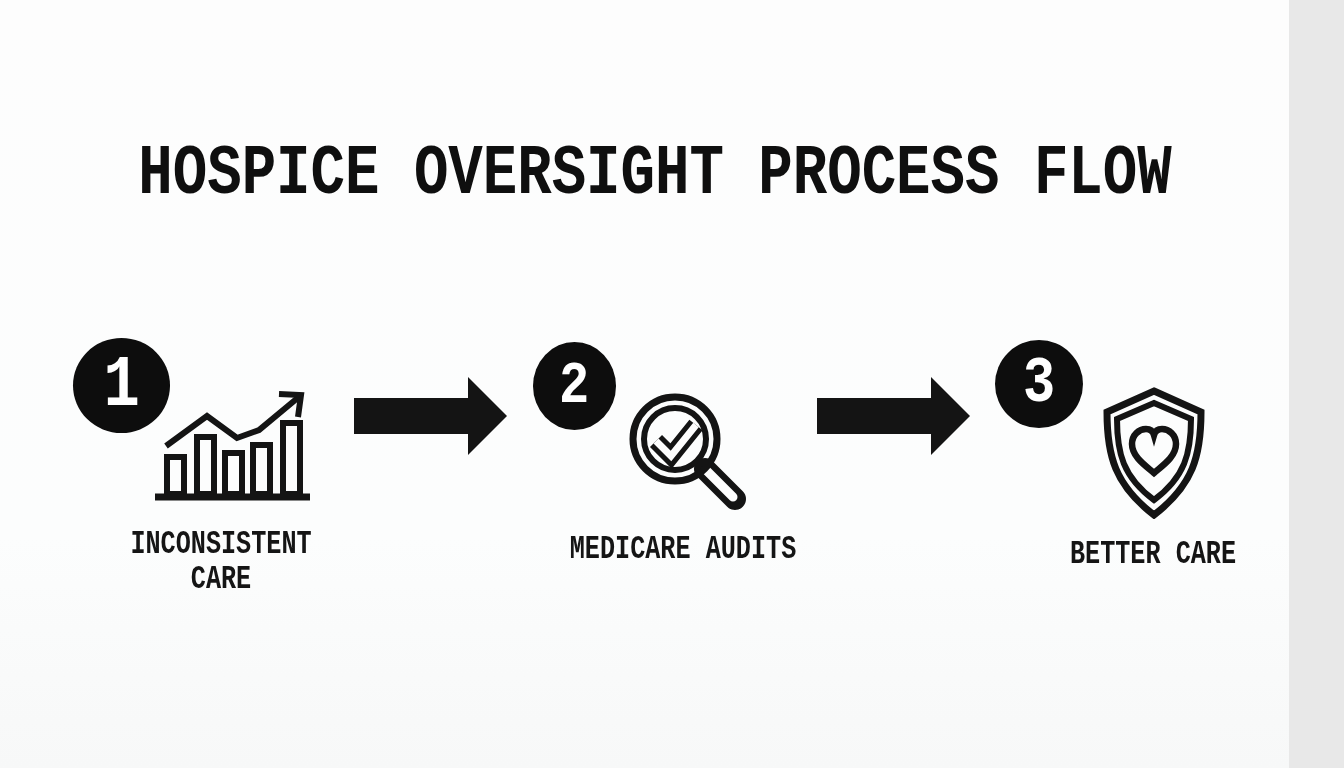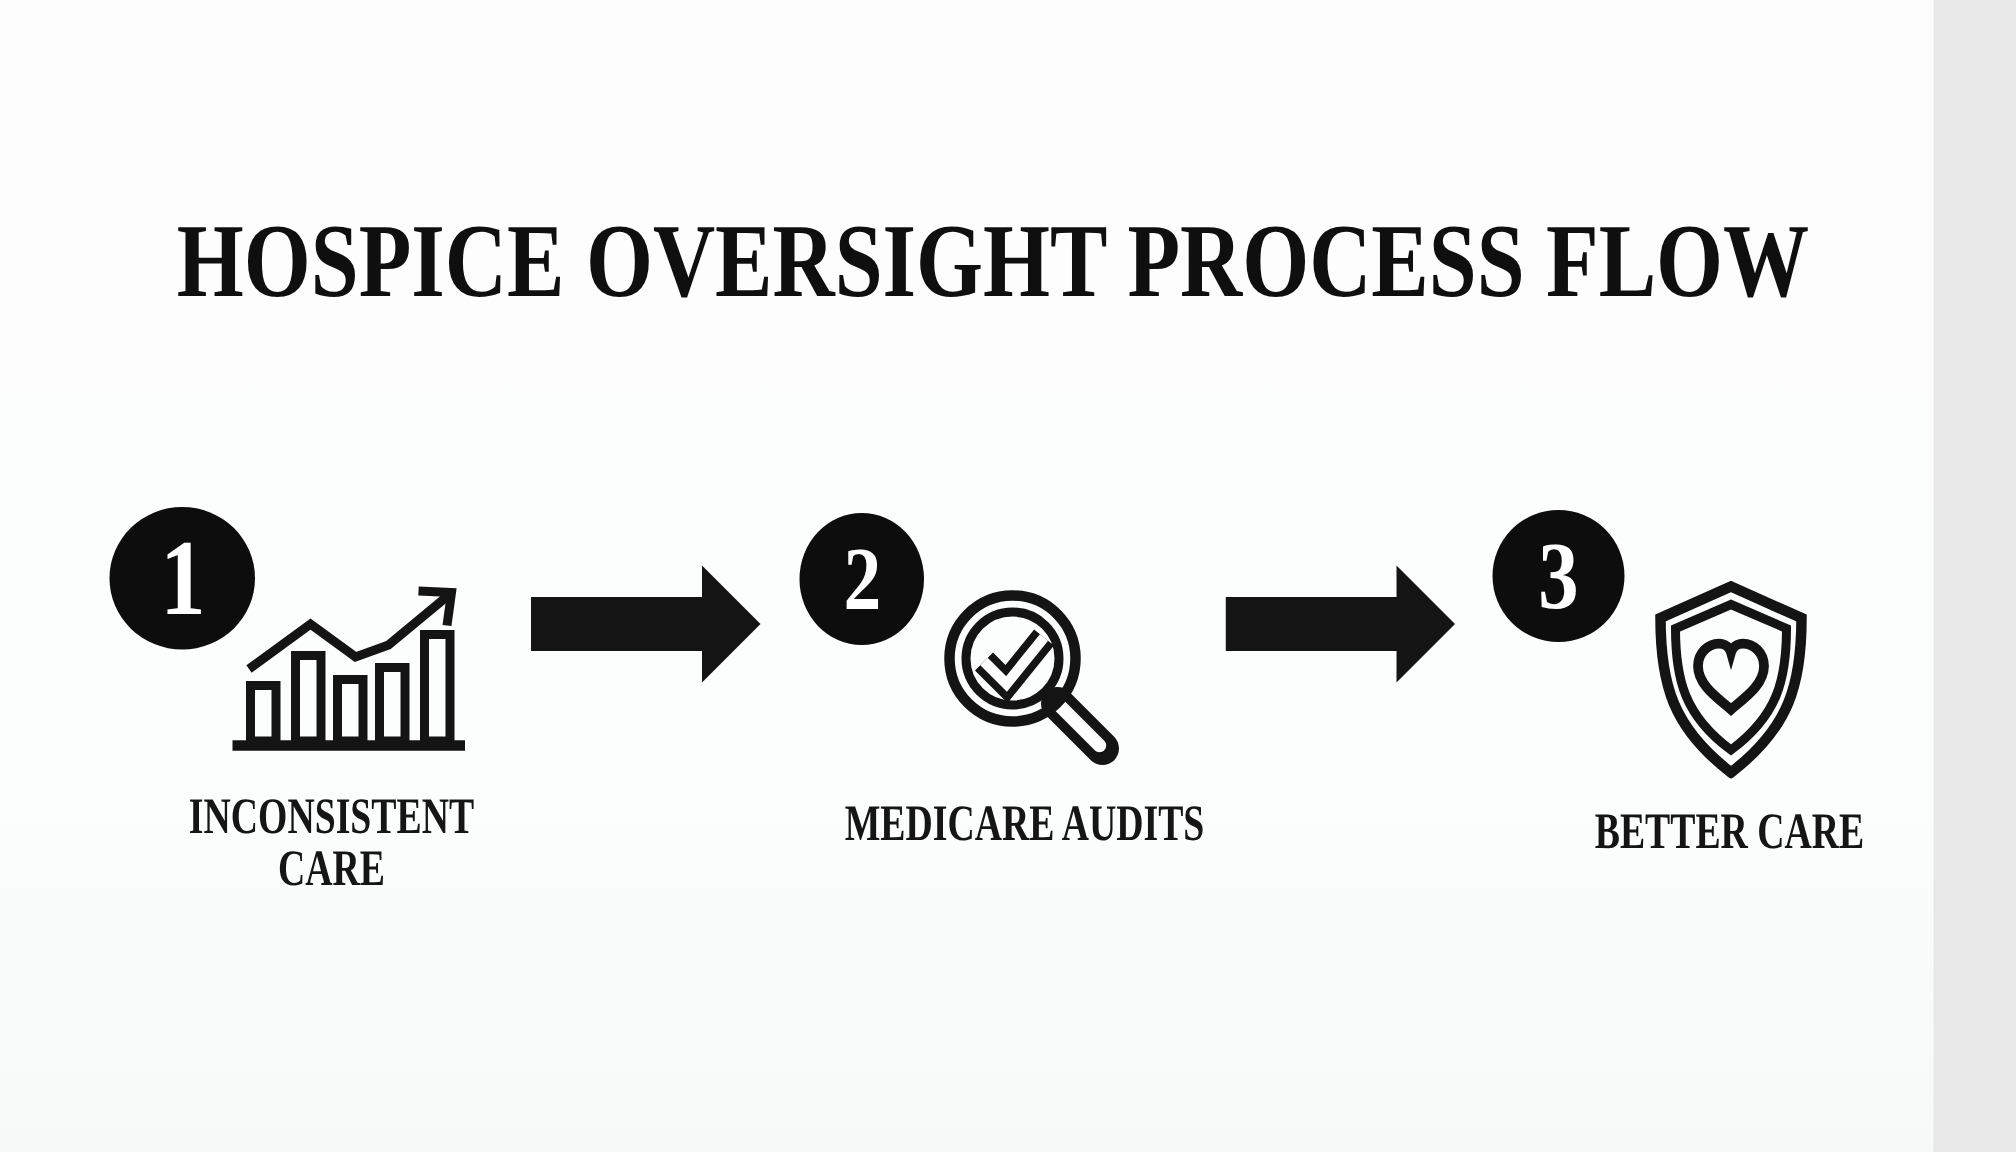--- a/index.html
+++ b/index.html
@@ -6,21 +6,21 @@
     margin: 0;
     padding: 0;
     background: #e8e8e8;
   }
   .canvas {
     position: relative;
     width: 1289px;
     height: 768px;
     overflow: hidden;
     background: linear-gradient(180deg, #fdfdfd 0%, #fcfdfd 70%, #f7f8f8 100%);
-    font-family: Liberation Serif, serif;
+    font-family: Liberation Mono, monospace;
     color: #121212;
   }
   .title {
     position: absolute;
     top: 138px;
     left: 0;
     width: 1310px;
     margin: 0;
     text-align: center;
     font-size: 70px;

